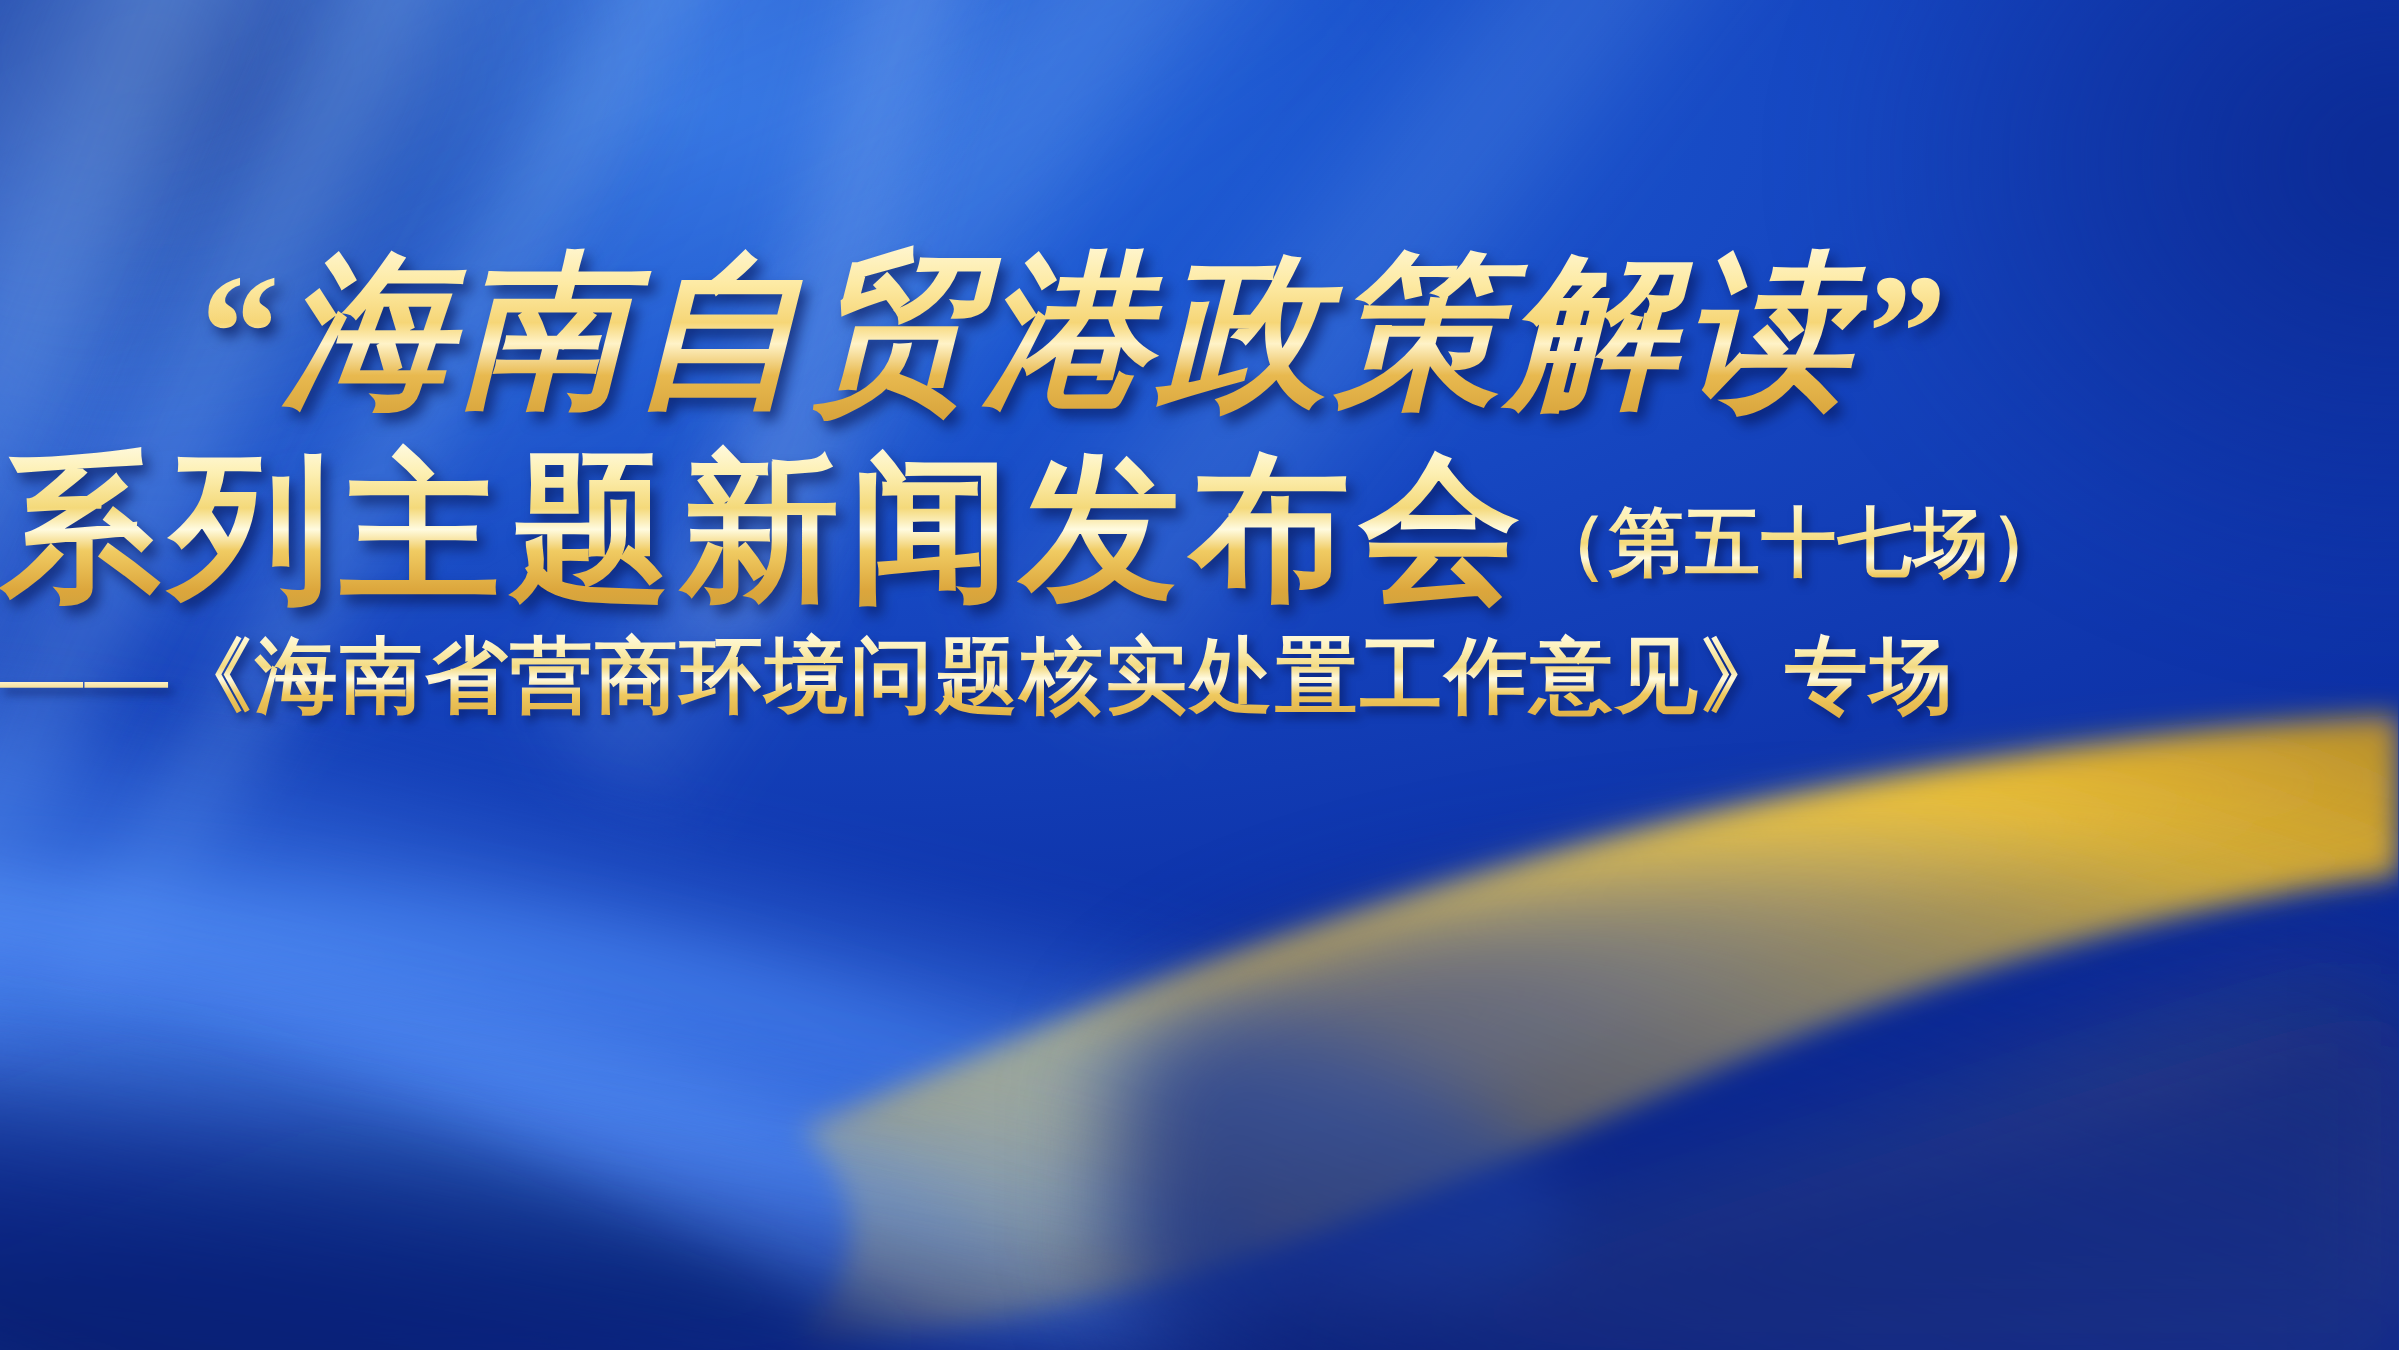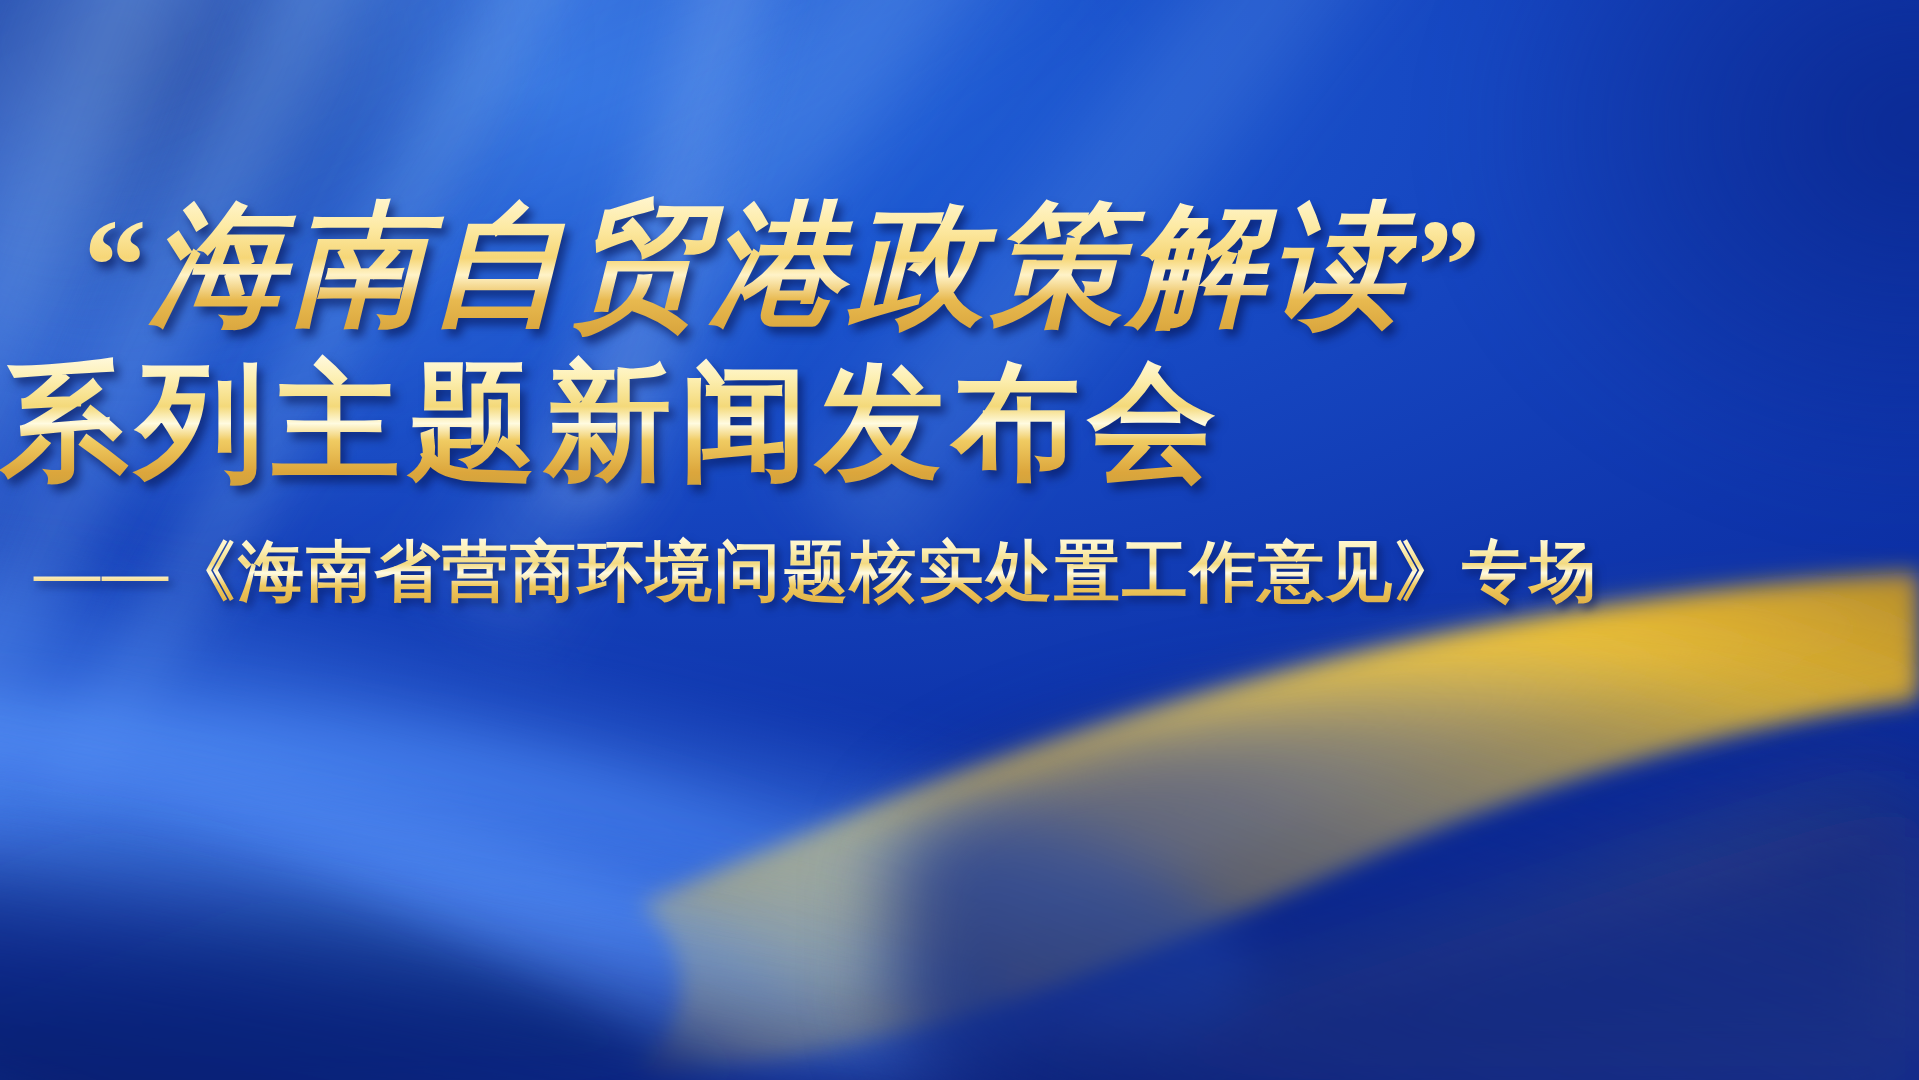--- a/index.html
+++ b/index.html
@@ -124,21 +124,21 @@
   }
 
   .svg-swoosh{position:absolute;left:0;top:0;width:1919px;height:1080px;}
 
   
   .titles{position:absolute;left:0;top:0;width:1919px;height:1080px;}
 
   .line1{
     position:absolute;
     left:0;top:196px;width:1560px;
-    text-align:center;
+    text-align:right;
     font-family:"Liberation Serif","DejaVu Serif",serif;
     font-size:134px;
     font-weight:700;
     font-style:italic;
     letter-spacing:6px;
     white-space:nowrap;
     background:linear-gradient(180deg,#fff6d0 0%,#fdeaa4 22%,#f6d677 44%,#fff3c8 56%,#e8b94f 74%,#d7a33b 100%);
     -webkit-background-clip:text;background-clip:text;
     color:transparent;-webkit-text-fill-color:transparent;
     filter:drop-shadow(5px 7px 5px rgba(3,18,80,.62));
@@ -168,33 +168,32 @@
     letter-spacing:1px;
     margin-left:2px;
     padding-bottom:20px;
     background:linear-gradient(180deg,#fffbe6 0%,#fdf0b4 20%,#f4d97a 40%,#fffbe0 52%,#eec85e 66%,#d8a23a 100%);
     -webkit-background-clip:text;background-clip:text;
     color:transparent;-webkit-text-fill-color:transparent;
     filter:drop-shadow(4px 5px 4px rgba(3,18,80,.58));
   }
 
   .line3{
-    position:absolute;left:0;top:532px;width:1560px;
+    position:absolute;left:0;top:502px;width:1560px;
     text-align:center;
     font-family:"Liberation Serif","DejaVu Serif",serif;
     font-size:66px;
     font-weight:700;
     letter-spacing:2px;
     white-space:nowrap;
     background:linear-gradient(180deg,#fffdf0 0%,#fdf2bd 20%,#f3da82 40%,#fffbe2 52%,#efc95f 68%,#d9a63c 100%);
     -webkit-background-clip:text;background-clip:text;
     color:transparent;-webkit-text-fill-color:transparent;
     filter:drop-shadow(4px 5px 4px rgba(3,18,80,.55));
     line-height:1.2;
-    padding-left:34px;
   }
 </style>
 </head>
 <body>
 
 <div id="stage">
 
   <div class="bg-base"></div>
   <div class="bg-deep-left"></div>
   <div class="bg-deep-right"></div>
@@ -273,18 +272,19 @@
     <div class="ribbon-dk"></div>
     <div class="ribbon-right-dk"></div>
   </div>
 
   <div class="titles">
 
     <div class="line1">“海南自贸港政策解读”</div>
 
     <div class="line2row">
       <span class="line2">系列主题新闻发布会</span>
+      <span class="line2-suffix">（第五十七场）</span>
     </div>
 
     <div class="line3">——《海南省营商环境问题核实处置工作意见》专场</div>
   </div>
 
 </div>
 
 </body></html>

